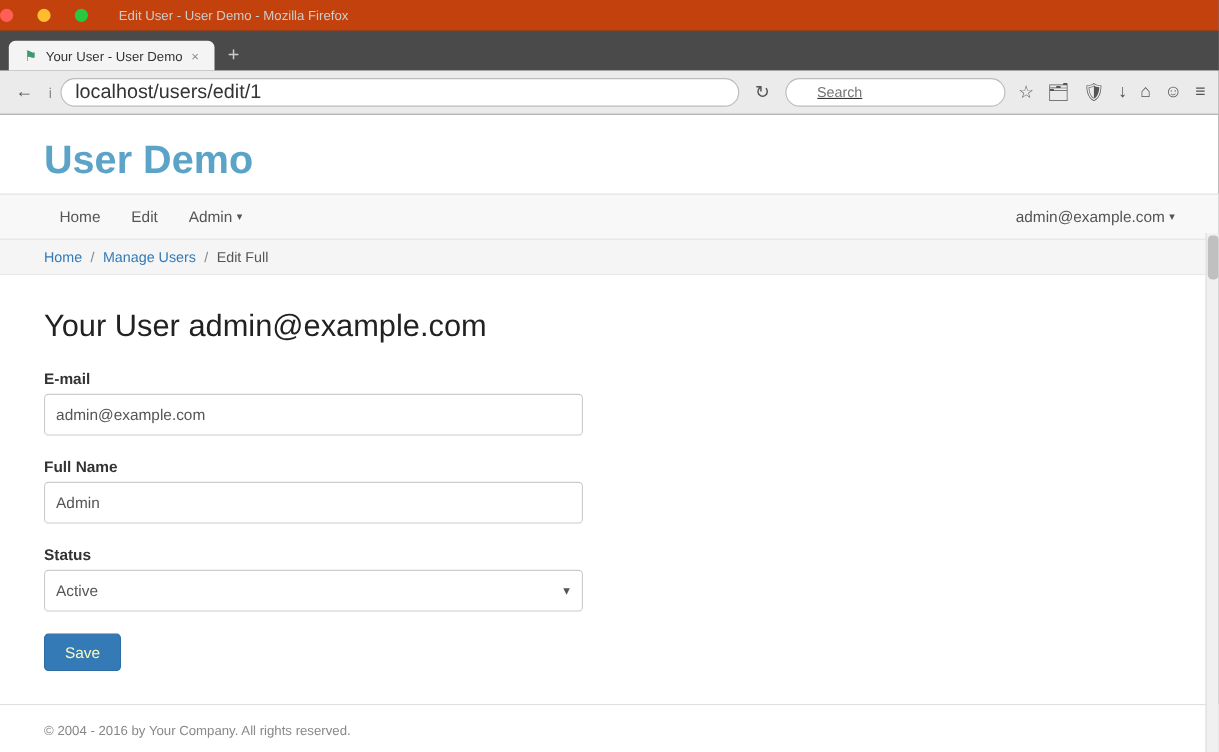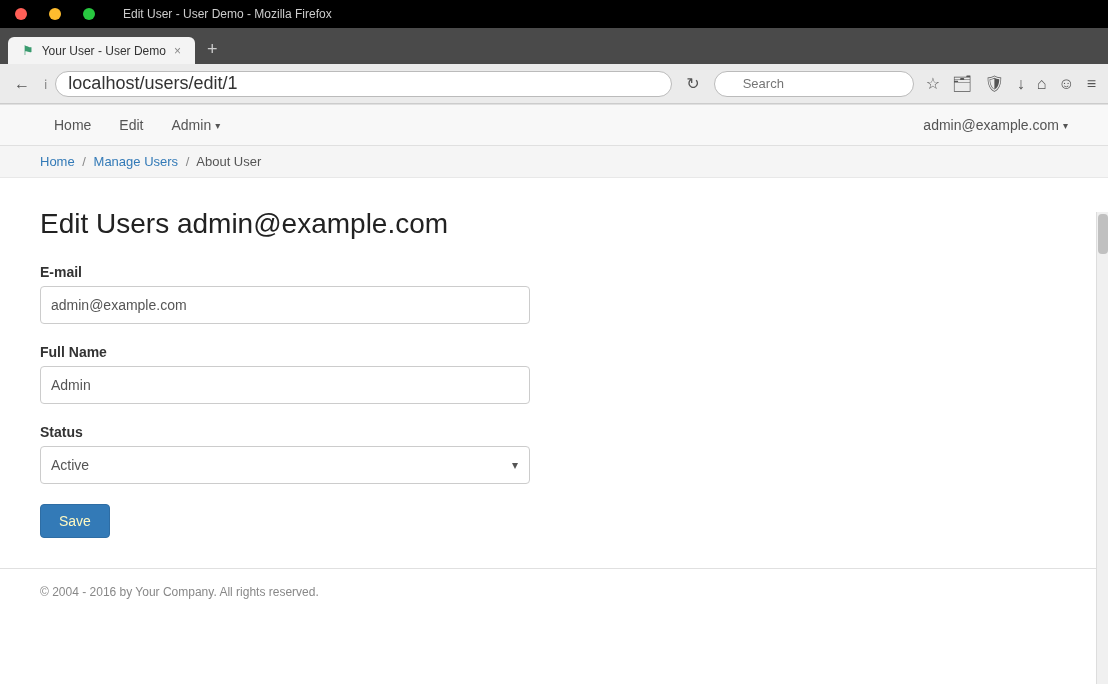--- a/index.html
+++ b/index.html
@@ -1,25 +1,25 @@
 <!DOCTYPE html>
 <html><head>
   <meta charset="utf-8">
   <style>
     * { box-sizing: border-box; margin: 0; padding: 0; }
     body { font-family: Arial, sans-serif; background: #f4f4f4; font-size: 14px; }
 
     
     .browser-frame { width: 1108px; min-height: 684px; background: #2b2b2b; }
     .browser-titlebar {
-      background: #000000;
+      background: #c2410c;
       height: 28px;
       display: flex;
       align-items: center;
-      padding: 0 15px;
+      padding: 0 0;
       gap: 22px;
     }
     .traffic-light { width: 12px; height: 12px; border-radius: 50%; display: inline-block; }
     .tl-red { background: #ff5f57; }
     .tl-yellow { background: #febc2e; }
     .tl-green { background: #28c840; }
     .browser-title-text {
       color: #ccc;
       font-size: 12px;
       margin-left: 6px;
@@ -88,20 +88,21 @@
       width: 200px;
       height: 26px;
       border: 1px solid #bbb;
       border-radius: 13px;
       padding: 0 12px 0 28px;
       font-size: 13px;
       background: white;
       color: #333;
       outline: none;
       position: relative;
+      text-decoration: underline;
     }
     .search-wrapper { position: relative; display: flex; align-items: center; }
     .search-icon-overlay {
       position: absolute;
       left: 8px;
       color: #888;
       font-size: 12px;
       pointer-events: none;
     }
     .toolbar-icons { display: flex; gap: 4px; align-items: center; }
@@ -306,20 +307,23 @@
       <span class="toolbar-icon">↓</span>
       <span class="toolbar-icon">⌂</span>
       <span class="toolbar-icon">☺</span>
       <span class="toolbar-icon">≡</span>
     </div>
   </div>
 
   <div class="browser-wrapper">
     <div class="page-content">
 
+      <div class="app-header">
+        <div class="app-title">User Demo</div>
+      </div>
 
       <nav class="navbar">
         <div class="navbar-left">
           <a class="nav-item">Home</a>
           <a class="nav-item">Edit</a>
           <div class="nav-dropdown">
             <span>Admin</span>
             <span class="caret">▾</span>
           </div>
         </div>
@@ -327,25 +331,25 @@
           <span>admin@example.com</span>
           <span class="caret">▾</span>
         </div>
       </nav>
 
       <div class="breadcrumb-bar">
         <a class="breadcrumb-item">Home</a>
         <span class="breadcrumb-sep">/</span>
         <a class="breadcrumb-item">Manage Users</a>
         <span class="breadcrumb-sep">/</span>
-        <span class="breadcrumb-current">About User</span>
+        <span class="breadcrumb-current">Edit Full</span>
       </div>
 
       <div class="main-content">
-        <h2 class="page-heading">Edit Users admin@example.com</h2>
+        <h2 class="page-heading">Your User admin@example.com</h2>
 
         <div class="form-group">
           <label class="form-label">E-mail</label>
           <input class="form-input" type="text" value="admin@example.com" style="">
         </div>
 
         <div class="form-group">
           <label class="form-label">Full Name</label>
           <input class="form-input" type="text" value="Admin" style="">
         </div>

